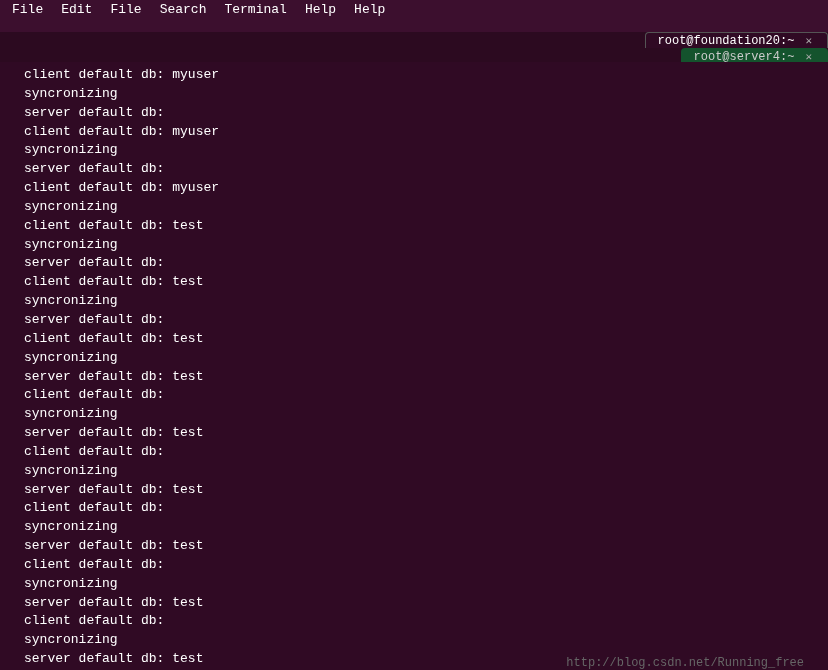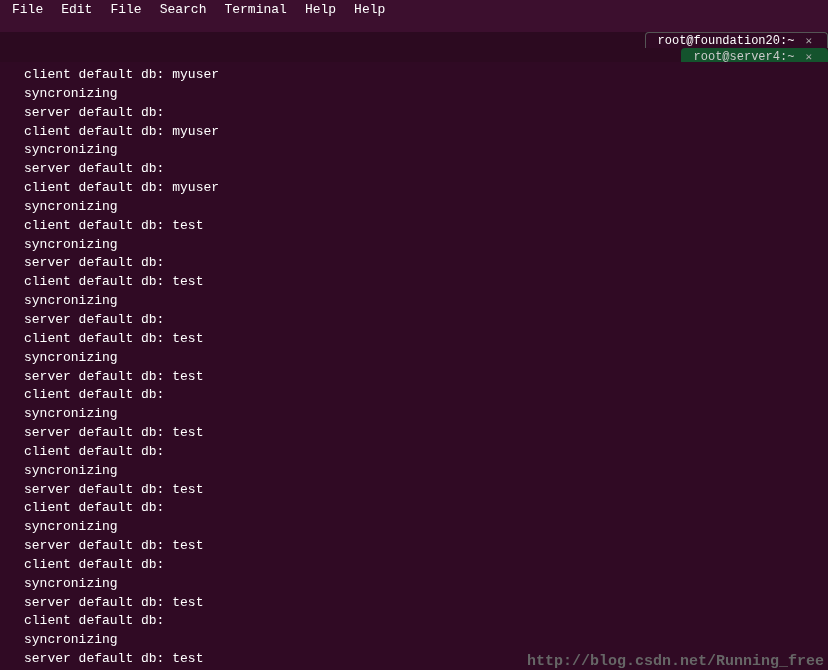--- a/index.html
+++ b/index.html
@@ -93,24 +93,23 @@
     .terminal-line {
       line-height: 1.45;
       white-space: pre;
       font-size: 13px;
       color: #ffffff;
     }
 
     .watermark {
       position: absolute;
       bottom: 8px;
-      right: 4px;
+      right: 24px;
       color: #666666;
-      font-size: 15px;
-      font-weight: bold;
+      font-size: 12px;
     }
   </style>
 </head>
 <body>
 
 <div class="menu-bar">
   <span class="menu-item">File</span>
   <span class="menu-item">Edit</span>
   <span class="menu-item">File</span>
   <span class="menu-item">Search</span>

